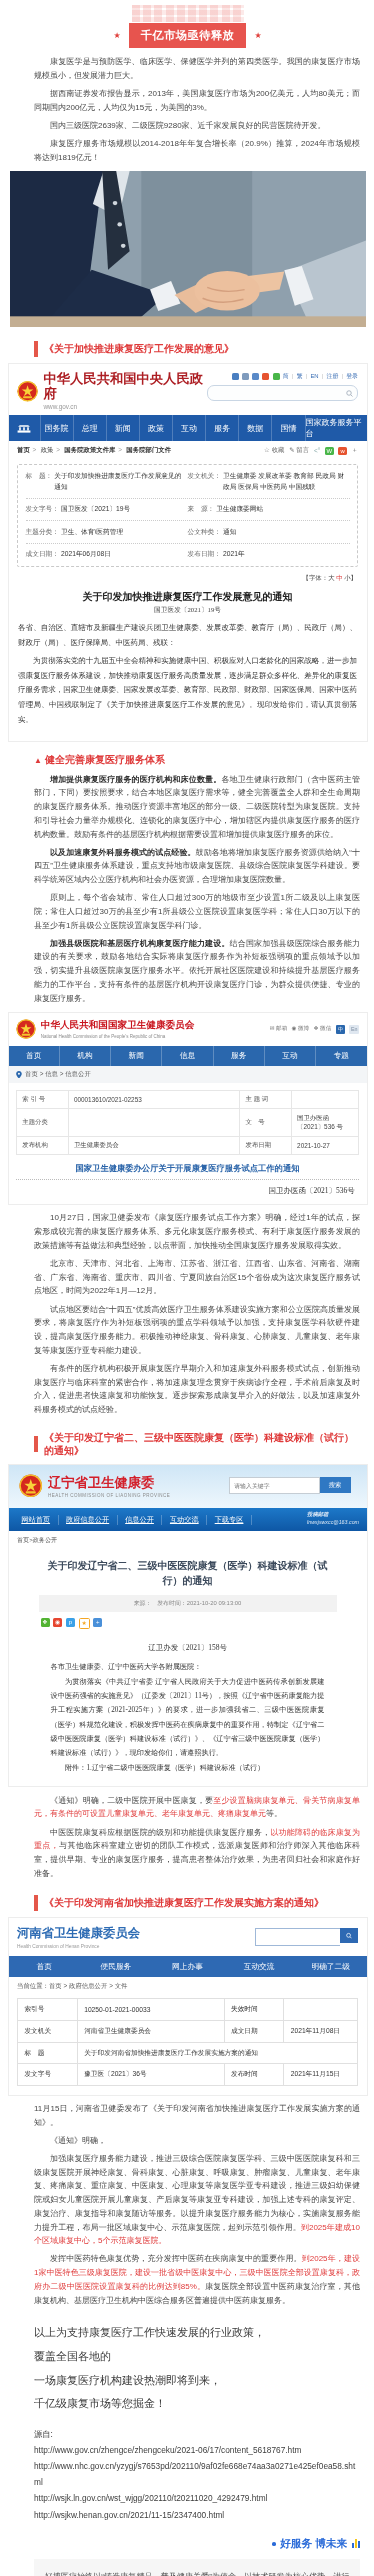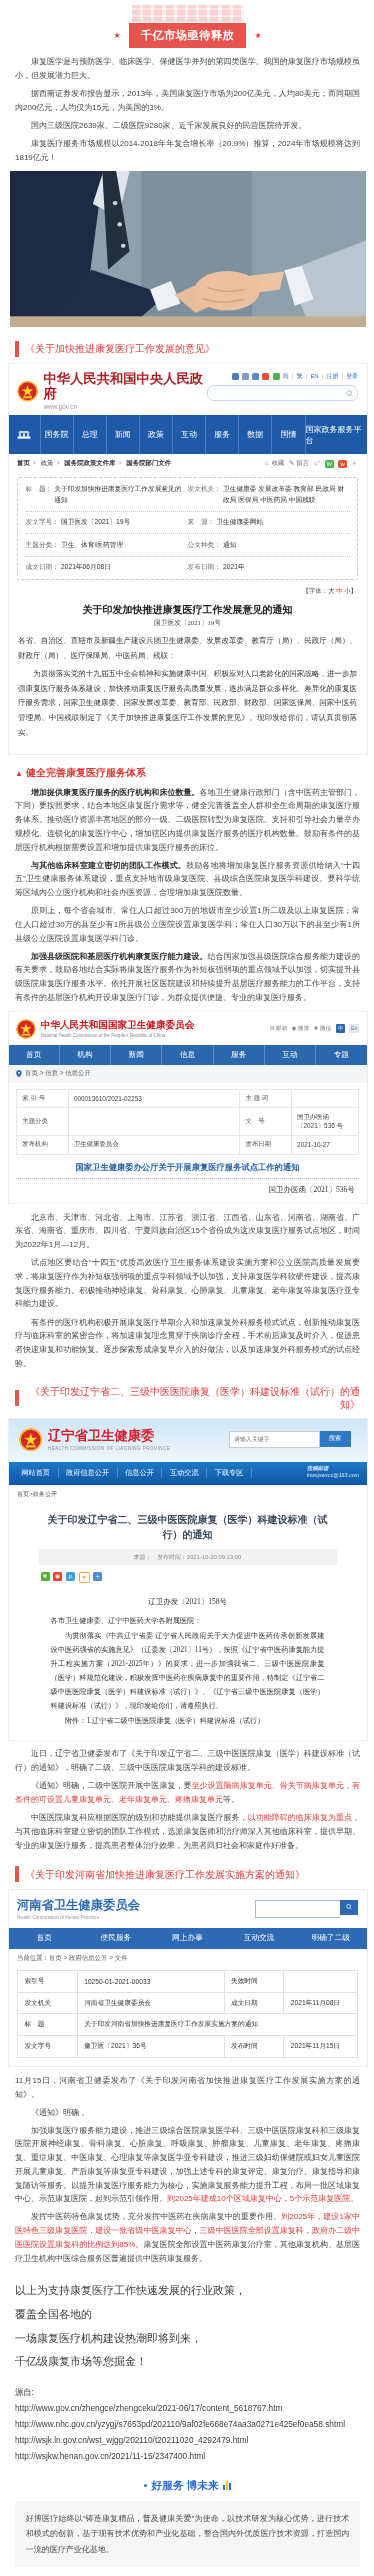--- a/index.html
+++ b/index.html
@@ -1,52 +1,52 @@
 <!DOCTYPE html>
 <html style="font-size:8.5px"><head>
 <meta charset="utf-8">
 <title>康复医疗政策文章</title>
 <style>
   html,body{margin:0;padding:0;background:#fff;}
   body{width:375px;font-family:"Liberation Sans","DejaVu Sans",sans-serif;color:#454545;}
   .wrap{width:375px;background:#fff;overflow:hidden;}
-  .content{padding:0 15px;}
+  .content{padding:0 15px;margin-left:19px;}
 
   
   .deco{width:112px;height:17px;margin:5.3px auto 1.1px auto;
     background-image:repeating-linear-gradient(90deg,rgba(232,90,84,.16) 0 8px,transparent 8px 11.2px),
                      repeating-linear-gradient(0deg,rgba(232,90,84,.13) 0 4.8px,transparent 4.8px 7px);}
   .badgerow{display:flex;align-items:center;justify-content:center;gap:8.5px;margin:1.1px 0 7.5px 0;}
   .star{color:#e0403c;font-size:8px;}
   .badge{background:#e7544e;color:#fff;font-size:11.2px;font-weight:bold;padding:4.8px 11.7px;letter-spacing:0.5px;}
 
   p.body{font-size:8px;line-height:1.72;text-align:justify;margin:4.3px 0;text-indent:2em;color:#474747;}
   .red{color:#e03a3a;}
   .lead{font-weight:bold;color:#2f2f2f;}
 
   .photo{margin:6.4px 9.6px;}
   .sec-h{display:flex;align-items:center;margin:14px 0 6.4px 0;}
   .sec-h .bar{width:3.7px;height:16px;background:#e4574a;margin-right:6.4px;flex:none;}
-  .sec-h .t{color:#df3a3a;font-size:10px;font-weight:normal;line-height:1.35;text-align:right;}
+  .sec-h .t{color:#df3a3a;font-size:10px;font-weight:bold;line-height:1.35;}
   .tri-h{color:#df3a3a;font-size:10px;font-weight:bold;margin:11.7px 0 5.3px 0;}
   .tri-h .tri{font-size:8px;margin-right:3.2px;}
 
   .shot{margin:6.4px 7.5px;border:0.5px solid #ededed;background:#fff;}
 
   
   .gov-head{display:flex;justify-content:space-between;align-items:flex-start;padding:7.5px 8.5px 5.3px 8.5px;}
   .gov-logo{display:flex;align-items:center;gap:5.3px;}
   .gov-title{color:#ad1e23;font-size:13.3px;font-weight:bold;line-height:1.1;}
   .gov-url{color:#999;font-size:6.4px;margin-top:1.6px;}
   .gov-right{width:160px;}
   .gov-links{display:flex;justify-content:flex-end;align-items:center;gap:3.2px;font-size:5.9px;color:#3b6fb5;}
   .gov-links .sep{color:#bbb;}
   .mini-ico{display:inline-block;width:7px;height:7px;border-radius:1.6px;}
   .gov-search{margin-top:4.3px;height:14px;border:0.5px solid #c9d6e4;border-radius:7px;display:flex;align-items:center;justify-content:flex-end;padding:0 4.3px;background:#fdfefe;}
-  .gov-nav{display:flex;align-items:stretch;background:#1f5aa8;color:#fff;height:39px;font-size:8px;}
+  .gov-nav{display:flex;align-items:stretch;background:#1f5aa8;color:#fff;height:26px;font-size:8px;}
   .gov-nav .item{display:flex;align-items:center;justify-content:center;flex:1;border-left:0.5px solid rgba(255,255,255,.22);}
   .gov-nav .item:first-child{border-left:none;flex:0 0 31px;}
   .gov-nav .wide{flex:1.9;}
   .gov-crumb{display:flex;justify-content:space-between;align-items:center;padding:5.3px 8.5px;font-size:6.4px;color:#333;}
   .crumb a,.crumb span{color:#333;}
   .crumb .sep{color:#999;margin:0 2.7px;}
   .gov-actions{display:flex;align-items:center;gap:4.8px;color:#666;font-size:6.4px;}
   .chip{display:inline-block;width:8.5px;height:8.5px;border-radius:1.6px;color:#fff;font-size:5.9px;text-align:center;line-height:8.5px;}
   .gov-card{margin:3.2px 8.5px 7.5px 8.5px;border:0.5px dashed #c9c9c9;border-radius:2.1px;padding:1.1px 7.5px;}
   .gc-row{display:flex;border-bottom:0.5px dotted #ccc;padding:5.3px 0;font-size:6.7px;line-height:1.6;}
@@ -84,21 +84,21 @@
 
   
   .ln-head{background:linear-gradient(#cfe6f6,#eef7fd);display:flex;align-items:center;justify-content:space-between;padding:8.5px 10.7px 10.7px 10.7px;}
   .ln-logo{display:flex;align-items:center;gap:5.3px;}
   .ln-title{color:#d3202b;font-size:13.3px;font-weight:bold;}
   .ln-sub{color:#8b8b8b;font-size:4.5px;letter-spacing:0.5px;margin-top:1.1px;}
   .ln-search{display:flex;margin-right:5.3px;}
   .ln-search input{width:80px;height:15px;border:0.5px solid #c5cdd4;background:#fff;font-size:5.9px;padding:0 4.3px;color:#666;}
   .ln-search .btn{height:16px;width:31px;background:#2f78c3;color:#fff;font-size:6.4px;border:none;}
   .ln-nav{background:linear-gradient(#1d78c8,#0e57a5);height:22.4px;display:flex;align-items:center;color:#fff;font-size:7.2px;padding:0 5.3px;position:relative;}
-  .ln-nav .item{padding:0 7.5px;border-right:0.5px solid rgba(255,255,255,.25);}
+  .ln-nav .item{padding:0 7.5px;border-right:0.5px solid rgba(255,255,255,.25);text-decoration:underline;}
   .ln-nav .item:last-of-type{border-right:none;}
   .ln-mail{position:absolute;right:7.5px;top:2.7px;font-style:italic;font-size:5.3px;color:#dbe7f5;line-height:1.4;text-align:left;}
   .ln-crumb{padding:5.3px 8.5px;font-size:6.1px;color:#555;}
   .ln-doc-title{text-align:center;color:#3c4a5c;font-size:10px;font-weight:bold;margin:7.5px 37px 6.4px 37px;line-height:1.55;}
   .ln-meta{background:#f2f2f2;color:#888;font-size:5.9px;text-align:center;padding:3.7px 0;margin:0 30px;}
   .ln-share{display:flex;gap:3.7px;margin:6.4px 0 2.1px 32px;}
   .s-ico{width:9px;height:9px;border-radius:1.6px;color:#fff;font-size:5.9px;line-height:9px;text-align:center;}
   .ln-doc{font-family:"Liberation Serif","DejaVu Serif",serif;color:#333;padding:2.1px 42px 10.7px 42px;}
   .ln-doc .num{text-align:center;font-size:7.5px;margin:9.6px 0 7.5px 0;}
   .ln-doc p{font-size:7.2px;line-height:1.95;text-align:justify;margin:1px 0;}
@@ -112,21 +112,21 @@
   .hn-search .btn{width:18px;height:15px;background:#2e69b3;border:none;display:flex;align-items:center;justify-content:center;}
   .hn-nav{display:flex;background:#2e69b3;color:#fff;height:21.4px;font-size:7.7px;}
   .hn-nav .item{flex:1;display:flex;align-items:center;justify-content:center;}
   .hn-crumb{padding:4.8px 8.5px;font-size:6.4px;color:#555;}
   .hn-table{width:calc(100% - 17px);margin:2.1px 8.5px 8.5px 8.5px;border-collapse:collapse;font-size:6.7px;color:#333;}
   .hn-table td{border:0.5px solid #e0e0e0;padding:5.9px 6.4px;}
   .hn-table .lb{width:46px;color:#333;white-space:nowrap;}
 
   .closing{text-align:left;font-weight:normal;color:#3a3a3a;font-size:11px;line-height:2.15;margin:14px 0 9.6px 0;}
   .sources{font-size:8.3px;color:#3d3d3d;line-height:1.95;word-break:break-all;margin:8.5px 0;}
-  .tagline{display:flex;align-items:center;justify-content:center;gap:4.3px;margin:14px 0 8.5px 0;color:#2b6bd8;font-size:10.7px;font-weight:bold;}
+  .tagline{display:flex;align-items:center;justify-content:flex-end;gap:4.3px;margin:14px 0 8.5px 0;color:#2b6bd8;font-size:10.7px;font-weight:bold;}
   .tagline .dot{width:3.7px;height:3.7px;border-radius:50%;background:#2b6bd8;}
   .bars{display:flex;align-items:flex-end;gap:1.1px;height:9.6px;}
   .bars i{display:block;width:2.1px;background:#2b6bd8;}
   .bars i.y{background:#f5c518;}
   .about{background:#f6f6f6;padding:7.5px 10.7px;font-size:8px;line-height:1.95;color:#4a4a4a;text-align:justify;}
   .about p{margin:2.1px 0;}
 
   .serif-like{font-family:"Liberation Serif","DejaVu Serif",serif;}
   svg{display:block;}
 </style>
@@ -308,21 +308,21 @@
       <p>各省、自治区、直辖市及新疆生产建设兵团卫生健康委、发展改革委、教育厅（局）、民政厅（局）、财政厅（局）、医疗保障局、中医药局、残联：</p>
       <p class="ind">为贯彻落实党的十九届五中全会精神和实施健康中国、积极应对人口老龄化的国家战略，进一步加强康复医疗服务体系建设，加快推动康复医疗服务高质量发展，逐步满足群众多样化、差异化的康复医疗服务需求，国家卫生健康委、国家发展改革委、教育部、民政部、财政部、国家医保局、国家中医药管理局、中国残联制定了《关于加快推进康复医疗工作发展的意见》。现印发给你们，请认真贯彻落实。</p>
     </div>
   </div>
 
   <div class="content">
     <div class="tri-h">
       <span class="tri">▲</span><span>健全完善康复医疗服务体系</span>
     </div>
     <p class="body"><span class="lead">增加提供康复医疗服务的医疗机构和床位数量。</span><span>各地卫生健康行政部门（含中医药主管部门，下同）要按照要求，结合本地区康复医疗需求等，健全完善覆盖全人群和全生命周期的康复医疗服务体系。推动医疗资源丰富地区的部分一级、二级医院转型为康复医院。支持和引导社会力量举办规模化、连锁化的康复医疗中心，增加辖区内提供康复医疗服务的医疗机构数量。鼓励有条件的基层医疗机构根据需要设置和增加提供康复医疗服务的床位。</span></p>
-    <p class="body"><span class="lead">与其他临床科室建立密切的团队工作模式。</span><span>鼓励各地将增加康复医疗服务资源供给纳入“十四五”卫生健康服务体系建设，重点支持地市级康复医院、县级综合医院康复医学科建设。要科学统筹区域内公立医疗机构和社会办医资源，合理增加康复医院数量。</span></p>
+    <p class="body"><span class="lead">以及加速康复外科服务模式的试点经验。</span><span>鼓励各地将增加康复医疗服务资源供给纳入“十四五”卫生健康服务体系建设，重点支持地市级康复医院、县级综合医院康复医学科建设。要科学统筹区域内公立医疗机构和社会办医资源，合理增加康复医院数量。</span></p>
     <p class="body red">原则上，每个省会城市、常住人口超过300万的地级市至少设置1所二级及以上康复医院；常住人口超过30万的县至少有1所县级公立医院设置康复医学科；常住人口30万以下的县至少有1所县级公立医院设置康复医学科门诊。</p>
     <p class="body"><span class="lead">加强县级医院和基层医疗机构康复医疗能力建设。</span><span>结合国家加强县级医院综合服务能力建设的有关要求，鼓励各地结合实际将康复医疗服务作为补短板强弱项的重点领域予以加强，切实提升县级医院康复医疗服务水平。依托开展社区医院建设和持续提升基层医疗服务能力的工作平台，支持有条件的基层医疗机构开设康复医疗门诊，为群众提供便捷、专业的康复医疗服务。</span></p>
 
   </div>
 
   <div class="shot">
     <div class="nhc-head">
       <div class="nhc-logo">
         <svg width="20" height="20" viewBox="0 0 42 42">
           <circle cx="21" cy="21" r="20" fill="#d5281e"></circle>
@@ -379,20 +379,21 @@
         <td>2021-10-27</td>
       </tr>
     </tbody>
       </table>
     <div class="nhc-doc-title">国家卫生健康委办公厅关于开展康复医疗服务试点工作的通知</div>
     <div class="dotline"></div>
     <div class="nhc-doc-num serif-like">国卫办医函〔2021〕536号</div>
   </div>
 
   <div class="content">
+    <p class="body">10月27日，国家卫健委发布《康复医疗服务试点工作方案》明确，经过1年的试点，探索形成较完善的康复医疗服务体系、多元化康复医疗服务模式、有利于康复医疗服务发展的政策措施等有益做法和典型经验，以点带面，加快推动全国康复医疗服务发展取得实效。</p>
     <p class="body red">北京市、天津市、河北省、上海市、江苏省、浙江省、江西省、山东省、河南省、湖南省、广东省、海南省、重庆市、四川省、宁夏回族自治区15个省份成为这次康复医疗服务试点地区，时间为2022年1月—12月。</p>
     <p class="body">试点地区要结合“十四五”优质高效医疗卫生服务体系建设实施方案和公立医院高质量发展要求，将康复医疗作为补短板强弱项的重点学科领域予以加强，支持康复医学科软硬件建设，提高康复医疗服务能力。积极推动神经康复、骨科康复、心肺康复、儿童康复、老年康复等康复医疗亚专科能力建设。</p>
     <p class="body">有条件的医疗机构积极开展康复医疗早期介入和加速康复外科服务模式试点，创新推动康复医疗与临床科室的紧密合作，将加速康复理念贯穿于疾病诊疗全程，手术前后康复及时介入，促进患者快速康复和功能恢复。逐步探索形成康复早介入的好做法，以及加速康复外科服务模式的试点经验。</p>
 
     <div class="sec-h">
       <span class="bar"></span>
       <span class="t">《关于印发辽宁省二、三级中医医院康复（医学）科建设标准（试行）的通知》</span>
     </div>
   </div>
 
@@ -437,21 +438,20 @@
     </div>
     <div class="ln-doc">
       <div class="num">辽卫办发〔2021〕158号</div>
       <p>各市卫生健康委、辽宁中医药大学各附属医院：</p>
       <p class="ind">为贯彻落实《中共辽宁省委 辽宁省人民政府关于大力促进中医药传承创新发展建设中医药强省的实施意见》（辽委发〔2021〕11号），按照《辽宁省中医药康复能力提升工程实施方案（2021-2025年）》的要求，进一步加强我省二、三级中医医院康复（医学）科规范化建设，积极发挥中医药在疾病康复中的重要作用，特制定《辽宁省二级中医医院康复（医学）科建设标准（试行）》、《辽宁省三级中医医院康复（医学）科建设标准（试行）》，现印发给你们，请遵照执行。</p>
       <p class="ind">附件：1.辽宁省二级中医医院康复（医学）科建设标准（试行）</p>
     </div>
   </div>
 
   <div class="content">
-    <p class="body">近日，辽宁省卫健委发布了《关于印发辽宁省二、三级中医医院康复（医学）科建设标准（试行）的通知》，明确了二级、三级中医医院康复医学科的建设标准。</p>
     <p class="body"><span>《通知》明确，二级中医院开展中医康复，要</span><span class="red">至少设置脑病康复单元、骨关节病康复单元，有条件的可设置儿童康复单元、老年康复单元、疼痛康复单元</span><span>等。</span></p>
     <p class="body"><span>中医医院康复科应根据医院的级别和功能提供康复医疗服务，</span><span class="red">以功能障碍的临床康复为重点，</span><span>与其他临床科室建立密切的团队工作模式，选派康复医师和治疗师深入其他临床科室，提供早期、专业的康复医疗服务，提高患者整体治疗效果，为患者回归社会和家庭作好准备。</span></p>
 
     <div class="sec-h">
       <span class="bar"></span>
       <span class="t">《关于印发河南省加快推进康复医疗工作发展实施方案的通知》</span>
     </div>
   </div>
 
   <div class="shot">

